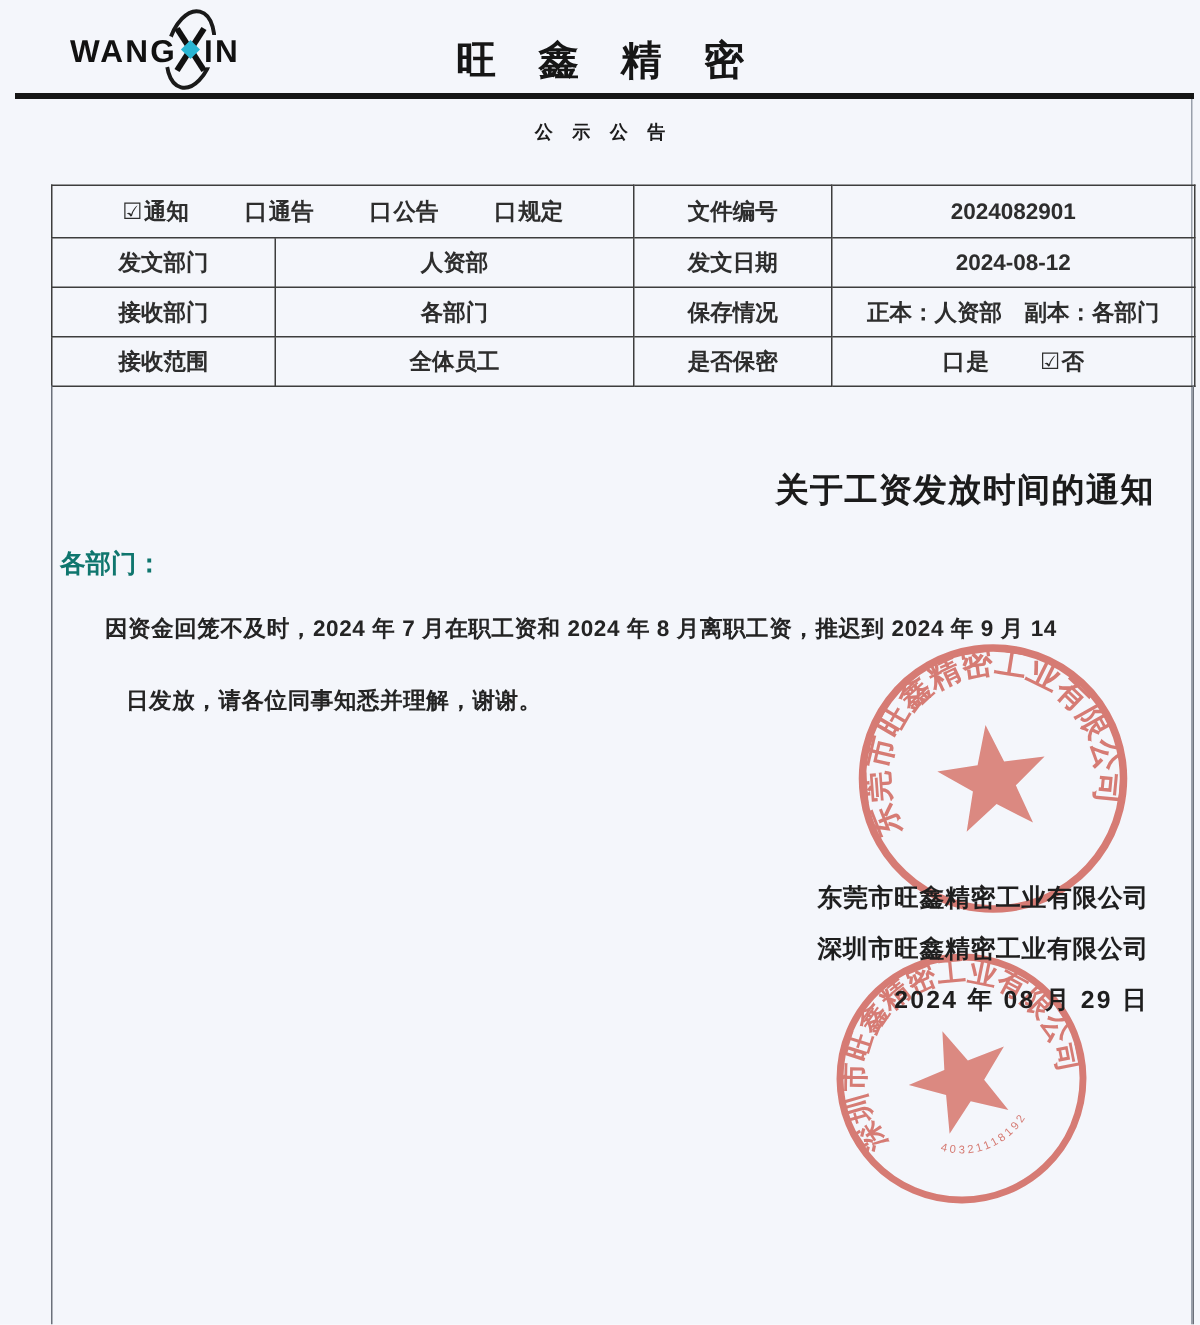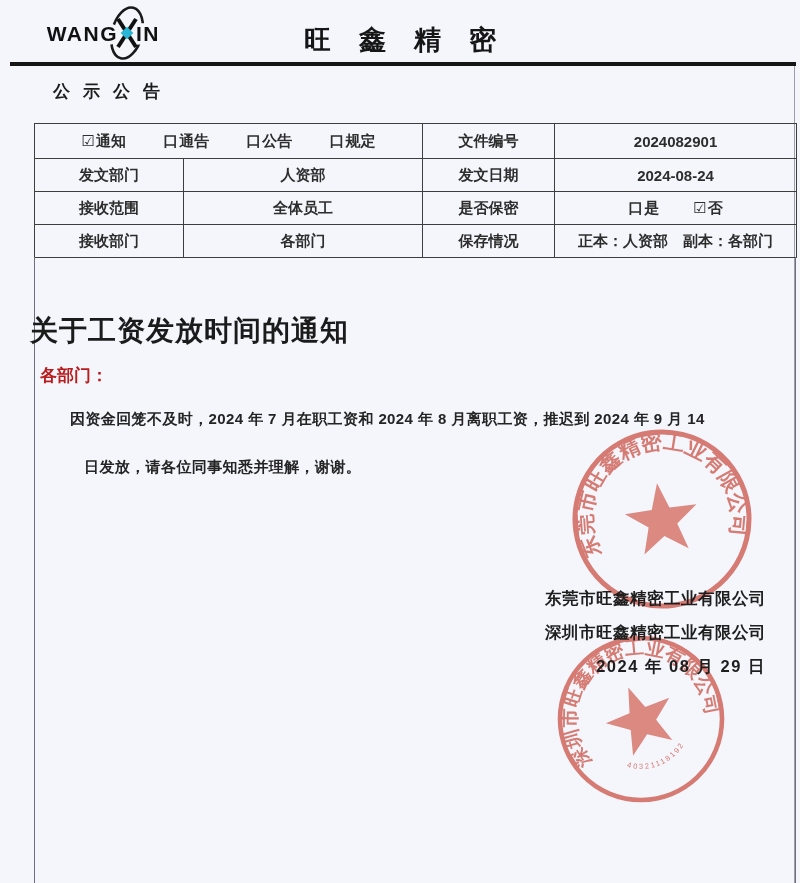--- a/index.html
+++ b/index.html
@@ -12,47 +12,47 @@
   .abs{position:absolute;}
   
   #logo{left:28px;top:4px;width:175px;height:62px;}
   #company-title{
     left:0;right:0;top:22px;text-align:center;
     font-size:27px;font-weight:800;letter-spacing:28px;text-indent:28px;
     color:#161616;white-space:nowrap;
   }
   #header-rule{left:10px;top:62px;width:786px;height:4px;background:#161616;}
   #bulletin-type{
-    left:0;right:0;top:80px;
-    font-size:17px;font-weight:800;letter-spacing:13px;text-indent:13px;
-    color:#1c1c1c;white-space:nowrap;padding-left:40px;
+    left:0;right:0;top:80px;text-align:center;
+    font-size:12px;font-weight:800;letter-spacing:13px;text-indent:13px;
+    color:#1c1c1c;white-space:nowrap;
   }
   #page-edge-right{left:794px;top:66px;width:1px;height:817px;background:#99a0ab;}
   
   #meta-table{left:34px;top:123px;width:762px;border-collapse:collapse;table-layout:fixed;}
   #meta-table td{
     border:1.6px solid #3d3d3d;height:32px;padding:0 2px;
     font-size:15px;font-weight:700;color:#2d2d2d;text-align:center;
     white-space:nowrap;overflow:hidden;
   }
   #meta-table tr:first-child td{height:34px;}
   .checkbox-row{display:flex;justify-content:space-around;align-items:center;padding:0 26px;}
   .cb-option{display:inline-flex;align-items:center;gap:1px;}
   .cb-sym{font-size:15px;}
   .confidential-opts{display:flex;justify-content:center;gap:34px;}
   
   #content-box{
     left:34px;top:257px;width:760px;height:626px;
     border-left:1.3px solid #6b707a;border-right:1.3px solid #6b707a;
   }
   #notice-title{
-    left:30px;width:740px;top:312px;text-align:left;
-    font-size:28px;font-weight:800;color:#1b1b1b;letter-spacing:1px;z-index:2;
+    left:30px;width:740px;top:312px;text-align:right;
+    font-size:22px;font-weight:800;color:#1b1b1b;letter-spacing:1px;z-index:2;
   }
-  #salutation{left:40px;top:364px;font-size:17px;font-weight:700;color:#b91c1c;z-index:2;}
+  #salutation{left:40px;top:364px;font-size:17px;font-weight:700;color:#0f766e;z-index:2;}
   .body-line{
     left:40px;width:730px;font-size:15px;font-weight:600;color:#242424;
     letter-spacing:.4px;z-index:2;
   }
   #body-line1{top:410px;text-indent:2em;}
   #body-line2{top:458px;margin-left:44px;}
   
   .sig-line{
     right:34px;text-align:right;font-size:16.5px;font-weight:800;color:#1e1e1e;
     z-index:3;white-space:nowrap;letter-spacing:.5px;
@@ -116,44 +116,44 @@
         </span>
       </div>
     </td>
     <td>文件编号</td>
     <td>2024082901</td>
   </tr>
   <tr>
     <td>发文部门</td>
     <td>人资部</td>
     <td>发文日期</td>
-    <td>2024-08-24</td>
+    <td>2024-08-12</td>
+  </tr>
+  <tr>
+    <td>接收部门</td>
+    <td>各部门</td>
+    <td>保存情况</td>
+    <td>正本：人资部　副本：各部门</td>
   </tr>
   <tr>
     <td>接收范围</td>
     <td>全体员工</td>
     <td>是否保密</td>
     <td>
       <div class="confidential-opts">
         <span class="cb-option">
           <span class="cb-sym">口</span>
               <span>是</span>
         </span>
         <span class="cb-option">
           <span class="cb-sym">☑</span>
               <span>否</span>
         </span>
       </div>
     </td>
-  </tr>
-  <tr>
-    <td>接收部门</td>
-    <td>各部门</td>
-    <td>保存情况</td>
-    <td>正本：人资部　副本：各部门</td>
   </tr>
 </tbody>
   </table>
 
 <div class="abs" id="content-box"></div>
 
 <div class="abs" id="notice-title">关于工资发放时间的通知</div>
 <div class="abs" id="salutation">各部门：</div>
 <div class="abs body-line" id="body-line1">因资金回笼不及时，2024 年 7 月在职工资和 2024 年 8 月离职工资，推迟到 2024 年 9 月 14</div>
 <div class="abs body-line" id="body-line2">日发放，请各位同事知悉并理解，谢谢。</div>

